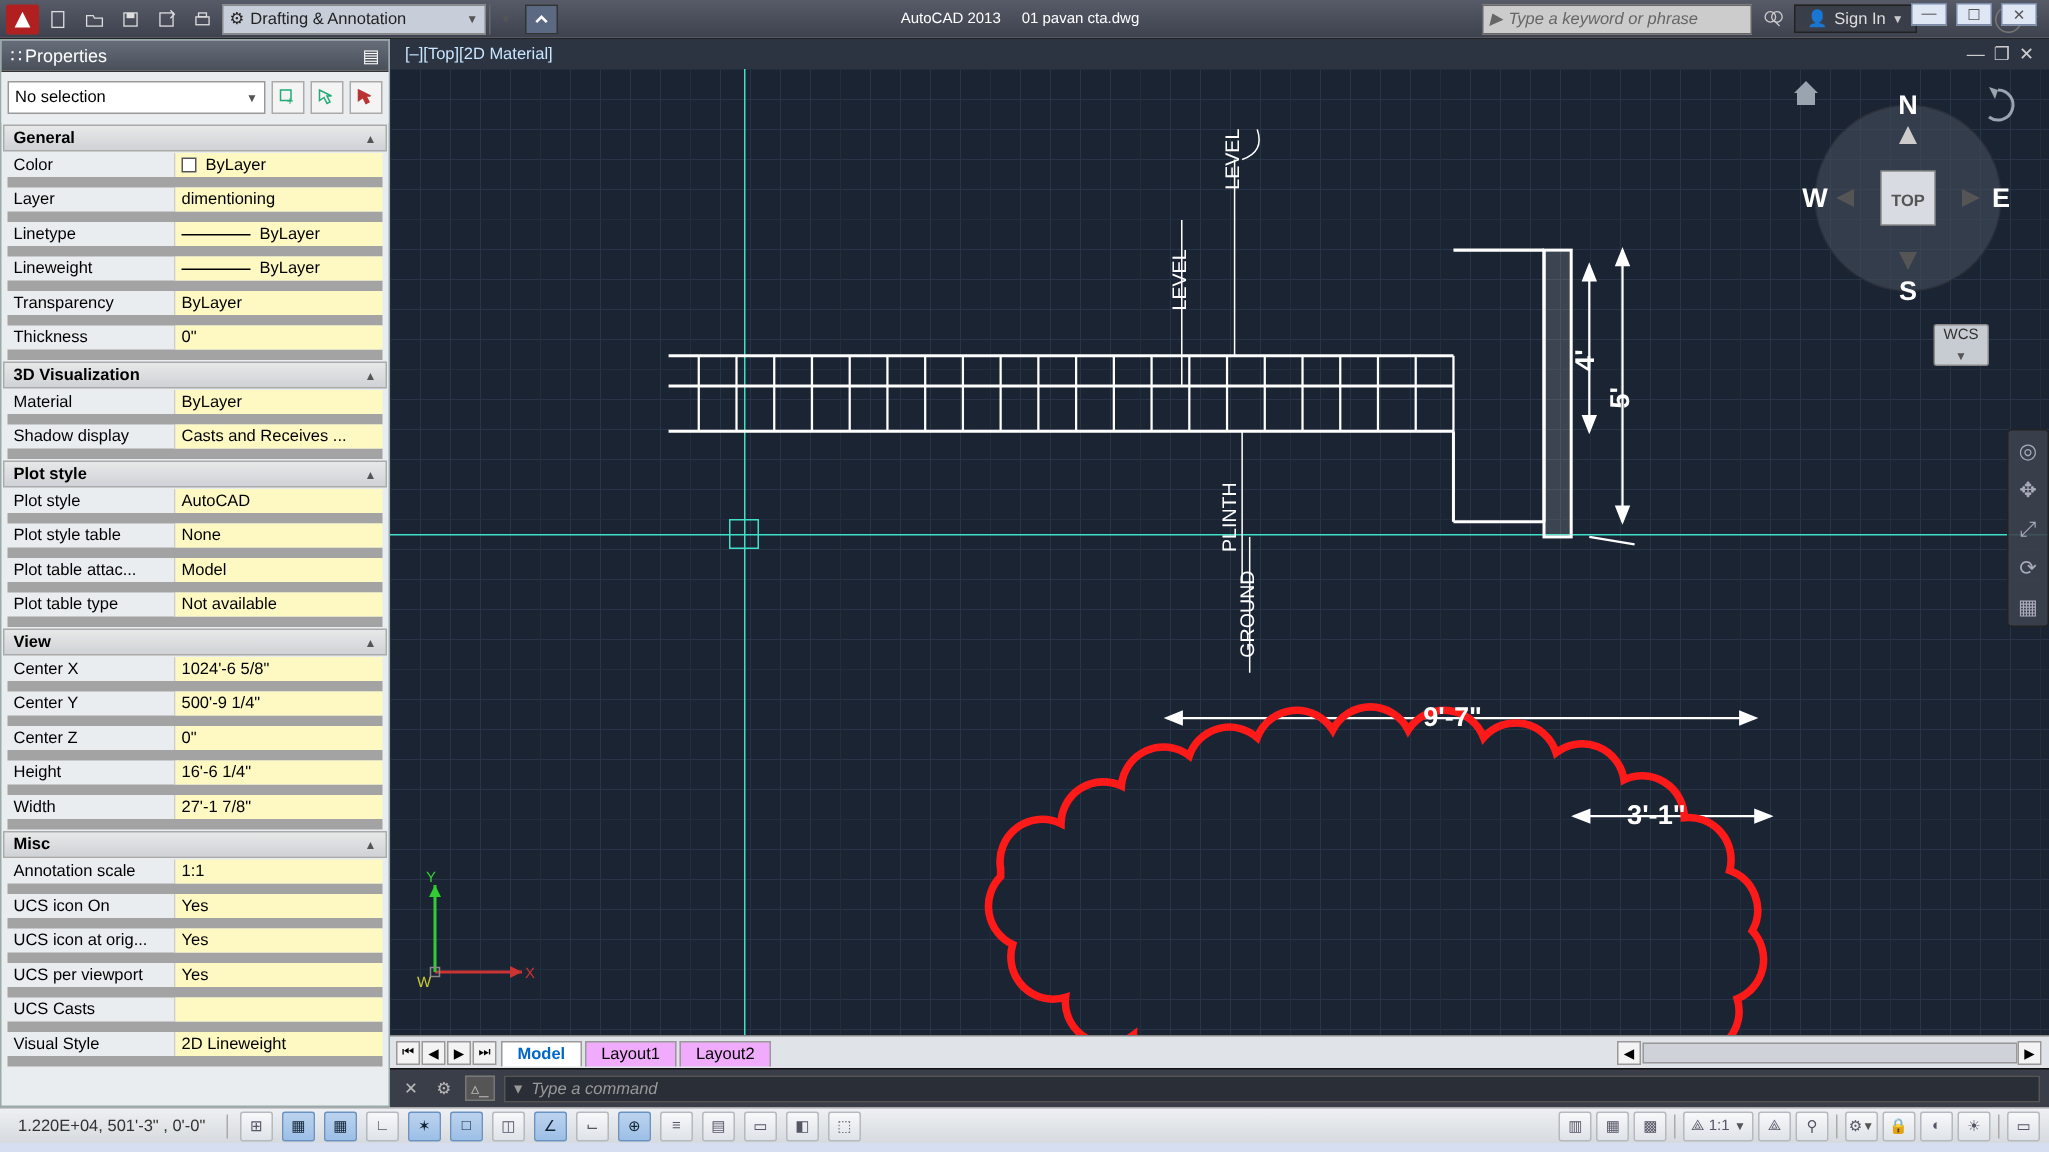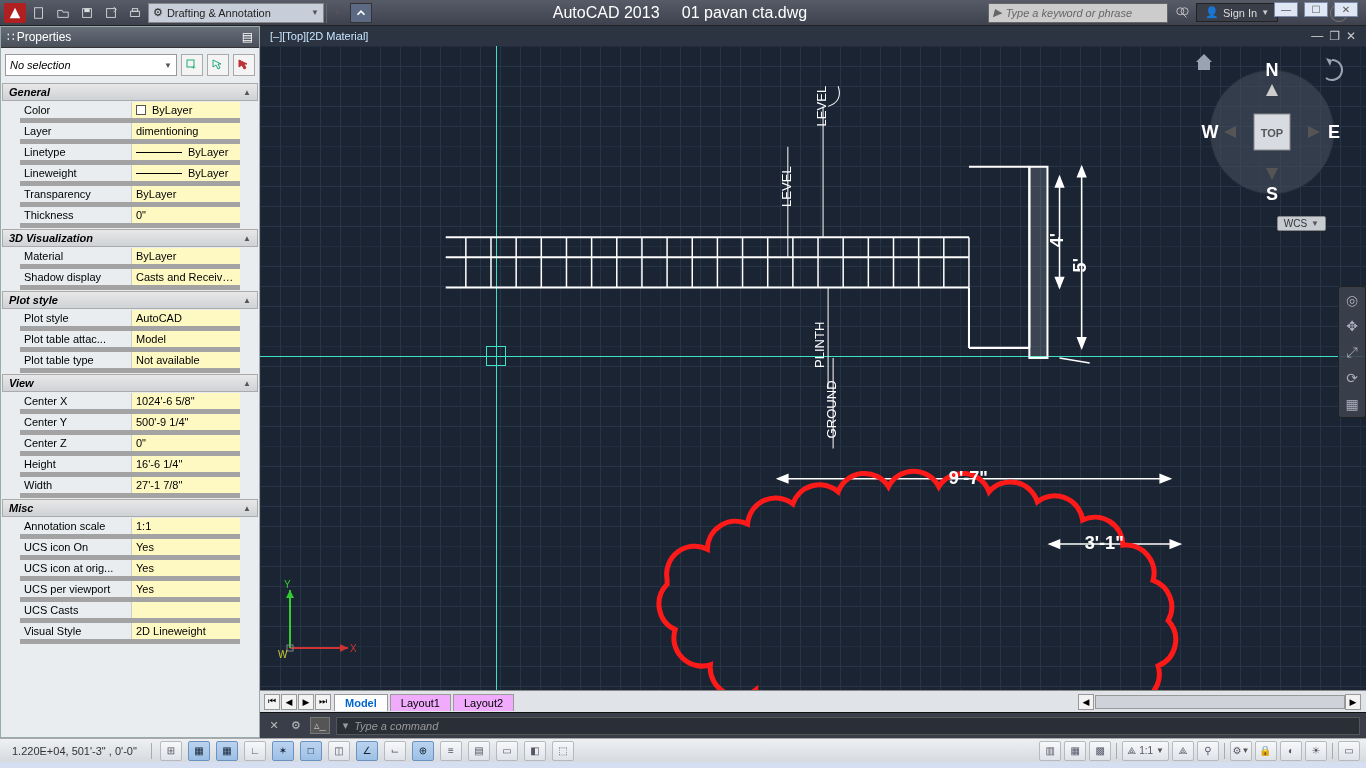--- a/index.html
+++ b/index.html
@@ -10,37 +10,37 @@
 .win-btn { width: 24px; height: 15px; border: 1px solid #7a8aa8; background: #dfe6f4; display: flex; align-items: center; justify-content: center; font-size: 10px; color: #555; cursor: default; }
 
 
 .qat { display: flex; align-items: center; height: 26px; background: linear-gradient(#575b68, #3e424f); border-bottom: 1px solid #222; }
 .qat-left { display: flex; align-items: center; gap: 2px; padding-left: 4px; }
 .qat-btn { width: 22px; height: 20px; display: flex; align-items: center; justify-content: center; color: #ddd; font-size: 11px; }
 .qat-btn svg { width: 14px; height: 14px; }
 .workspace-dd { display: flex; align-items: center; background: #c8ced9; border: 1px solid #888; height: 20px; padding: 0 4px; font-size: 11px; color: #222; gap: 4px; }
 .workspace-dd .gear { font-size: 11px; }
 .workspace-sel { width: 140px; }
-.qat-title { flex: 1; text-align: center; color: #fff; font-size: 16px; }
+.qat-title { flex: 1; text-align: center; color: #fff; font-size: 10px; }
 .qat-right { display: flex; align-items: center; gap: 4px; padding-right: 6px; }
 .search-box { width: 180px; height: 20px; background: #ccc; border: 1px solid #666; padding: 0 4px; color: #666; font-style: italic; font-size: 11px; display: flex; align-items: center; }
 .signin { background: #3a3e49; color: #ddd; padding: 2px 8px; border: 1px solid #222; display: flex; align-items: center; gap: 4px; font-size: 11px; }
 .tb-icon { width: 20px; height: 20px; display: flex; align-items: center; justify-content: center; color: #ccc; }
 
 
 .main { display: flex; height: 712px; }
 
 
 .props { width: 260px; background: #e9edef; border-right: 1px solid #888; display: flex; flex-direction: column; border:1px solid #9aa; }
 .props-title { background: linear-gradient(#666e7a,#4a505a); color: #fff; padding: 3px 6px; font-size: 12px; display: flex; align-items: center; justify-content: space-between; border-bottom:1px solid #333;}
-.props-sel { display: flex; align-items: center; gap: 4px; padding: 6px 4px; background:#e9edef;font-style:italic; }
+.props-sel { display: flex; align-items: center; gap: 4px; padding: 6px 4px; background:#e9edef; }
 .props-sel select, .props-sel .sel { flex: 1; height: 22px; border: 1px solid #999; background: #fff; padding: 0 4px; font-size: 11px; }
 .ps-btn { width: 22px; height: 22px; border: 1px solid #aaa; background: #f4f4f4; display:flex;align-items:center;justify-content:center; }
-.section-h { background: linear-gradient(#e8e8e8,#cfd2d6); border: 1px solid #aaa; padding: 2px 6px; font-weight: bold; font-size: 11px; display: flex; justify-content: space-between; align-items: center; margin: 1px; font-style: italic; }
-.prop-row { display: flex; border-bottom: 5px solid #a3a3a3; font-size: 11px; margin: 0 19px; }
+.section-h { background: linear-gradient(#e8e8e8,#cfd2d6); border: 1px solid #aaa; padding: 2px 6px; font-weight: bold; font-size: 11px; display: flex; justify-content: space-between; align-items: center; margin: 1px; }
+.prop-row { display: flex; border-bottom: 7px solid #a3a3a3; font-size: 11px; margin: 0 4px; }
 .prop-row .k { width: 112px; padding: 2px 4px; border-right: 1px solid #ccc; white-space: nowrap; overflow: hidden; text-overflow: ellipsis; }
 .prop-row .v { flex: 1; padding: 2px 4px; background: #fef9c3; white-space: nowrap; overflow:hidden; text-overflow:ellipsis; }
 .prop-row .v.inline { display:flex; align-items:center; gap:6px; }
 .swatch { width:10px; height:10px; border:1px solid #555; background:#fff; }
 .lt-line { display:inline-block; width:46px; border-top:1px solid #000; vertical-align:middle;}
 
 
 .canvas-wrap { flex: 1; display: flex; flex-direction: column; background: #1a2433; position: relative; }
 .canvas-head { height: 20px; background: #2c3442; color: #c9e6ff; font-size: 11px; padding: 2px 10px; display:flex; align-items:center; }
 .canvas-head .right { margin-left:auto; display:flex; gap:6px; color:#ccc; font-size:12px;}
@@ -58,21 +58,21 @@
 .cross-h { position:absolute; left:0; right:0; height:1px; background:#3fe0c8; top:310px; }
 .cursor-box { position:absolute; left:226px; top:300px; width:20px; height:20px; border:1px solid #3fe0c8; }
 
 .ucs { position:absolute; left:18px; bottom:30px; width:80px; height:80px; }
 
 
 .drawing { position:absolute; inset:0; }
 
 
 .navcluster { position:absolute; top:6px; right:14px; width:160px; height:160px; }
-.wcs { position:absolute; top:170px; right:40px; background:#c7cbd2; border:1px solid #888; color:#333; font-size:10px; padding:1px 6px; border-radius:2px; display:flex; align-items:center; gap:4px;}
+.wcs { position:absolute; top:170px; right:40px; background:#c7cbd2; border:1px solid #888; color:#333; font-size:10px; padding:1px 6px; border-radius:2px; display:flex; align-items:center; gap:4px;flex-direction:column;}
 .side-toolbar { position:absolute; right:0; top:240px; width:28px; background:rgba(60,66,78,0.9); border:1px solid #222; padding:4px 0; display:flex; flex-direction:column; gap:8px; align-items:center; border-radius:3px;}
 .side-toolbar .itm{ width:18px; height:18px; color:#aab; font-size:14px; display:flex;align-items:center;justify-content:center;}
 
 
 .tabs-row { height:22px; background:#e0e3e8; display:flex; align-items:center; padding:0 4px; gap:0; border-top:1px solid #888;}
 .nav-btn { width:16px; height:16px; border:1px solid #999; background:#f3f3f3; display:flex;align-items:center;justify-content:center; font-size:9px; margin-right:1px;}
 .tab { padding:2px 10px; border:1px solid #999; border-bottom:none; background:#f0abfc; font-size:11px; margin-left:2px; position:relative; top:1px; }
 .tab.active { background:#fff; color:#0066cc; font-weight:bold; }
 
 
@@ -260,20 +260,24 @@
         <div class="v">Casts and Receives ...</div>
       </div>
 
     <div class="section-h">
         <span>Plot style</span>
         <span class="tri">▲</span>
       </div>
     <div class="prop-row">
         <div class="k">Plot style</div>
         <div class="v">AutoCAD</div>
+      </div>
+    <div class="prop-row">
+        <div class="k">Plot style table</div>
+        <div class="v">None</div>
       </div>
     <div class="prop-row">
         <div class="k">Plot table attac...</div>
         <div class="v">Model</div>
       </div>
     <div class="prop-row">
         <div class="k">Plot table type</div>
         <div class="v">Not available</div>
       </div>
 

